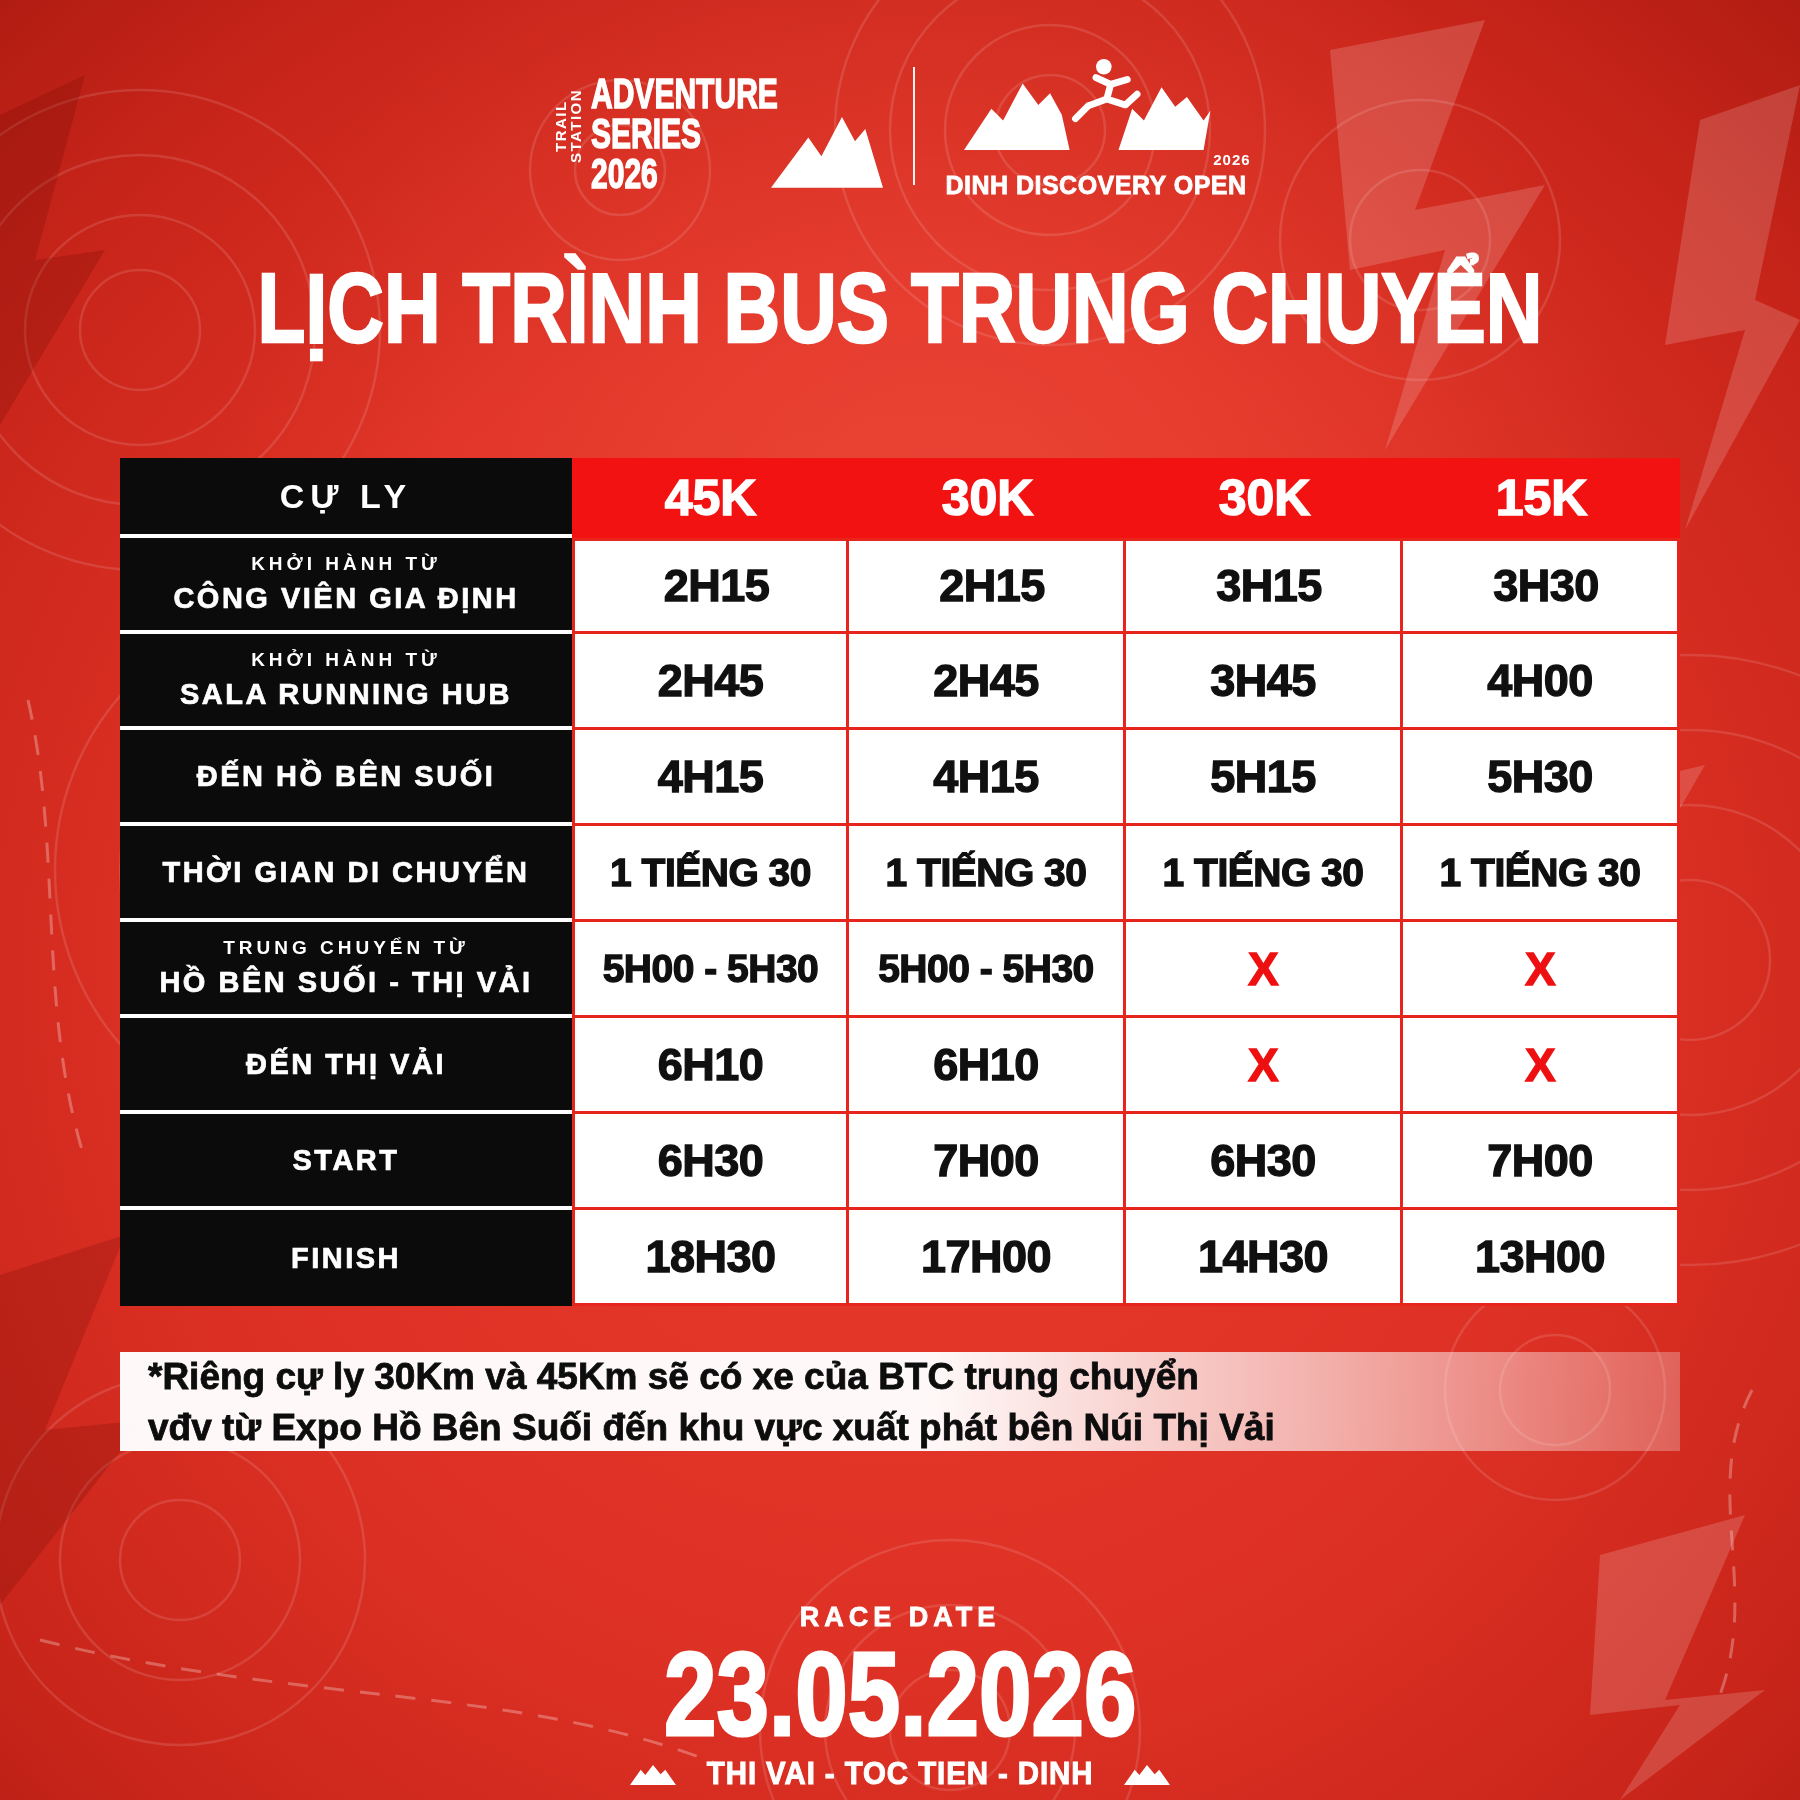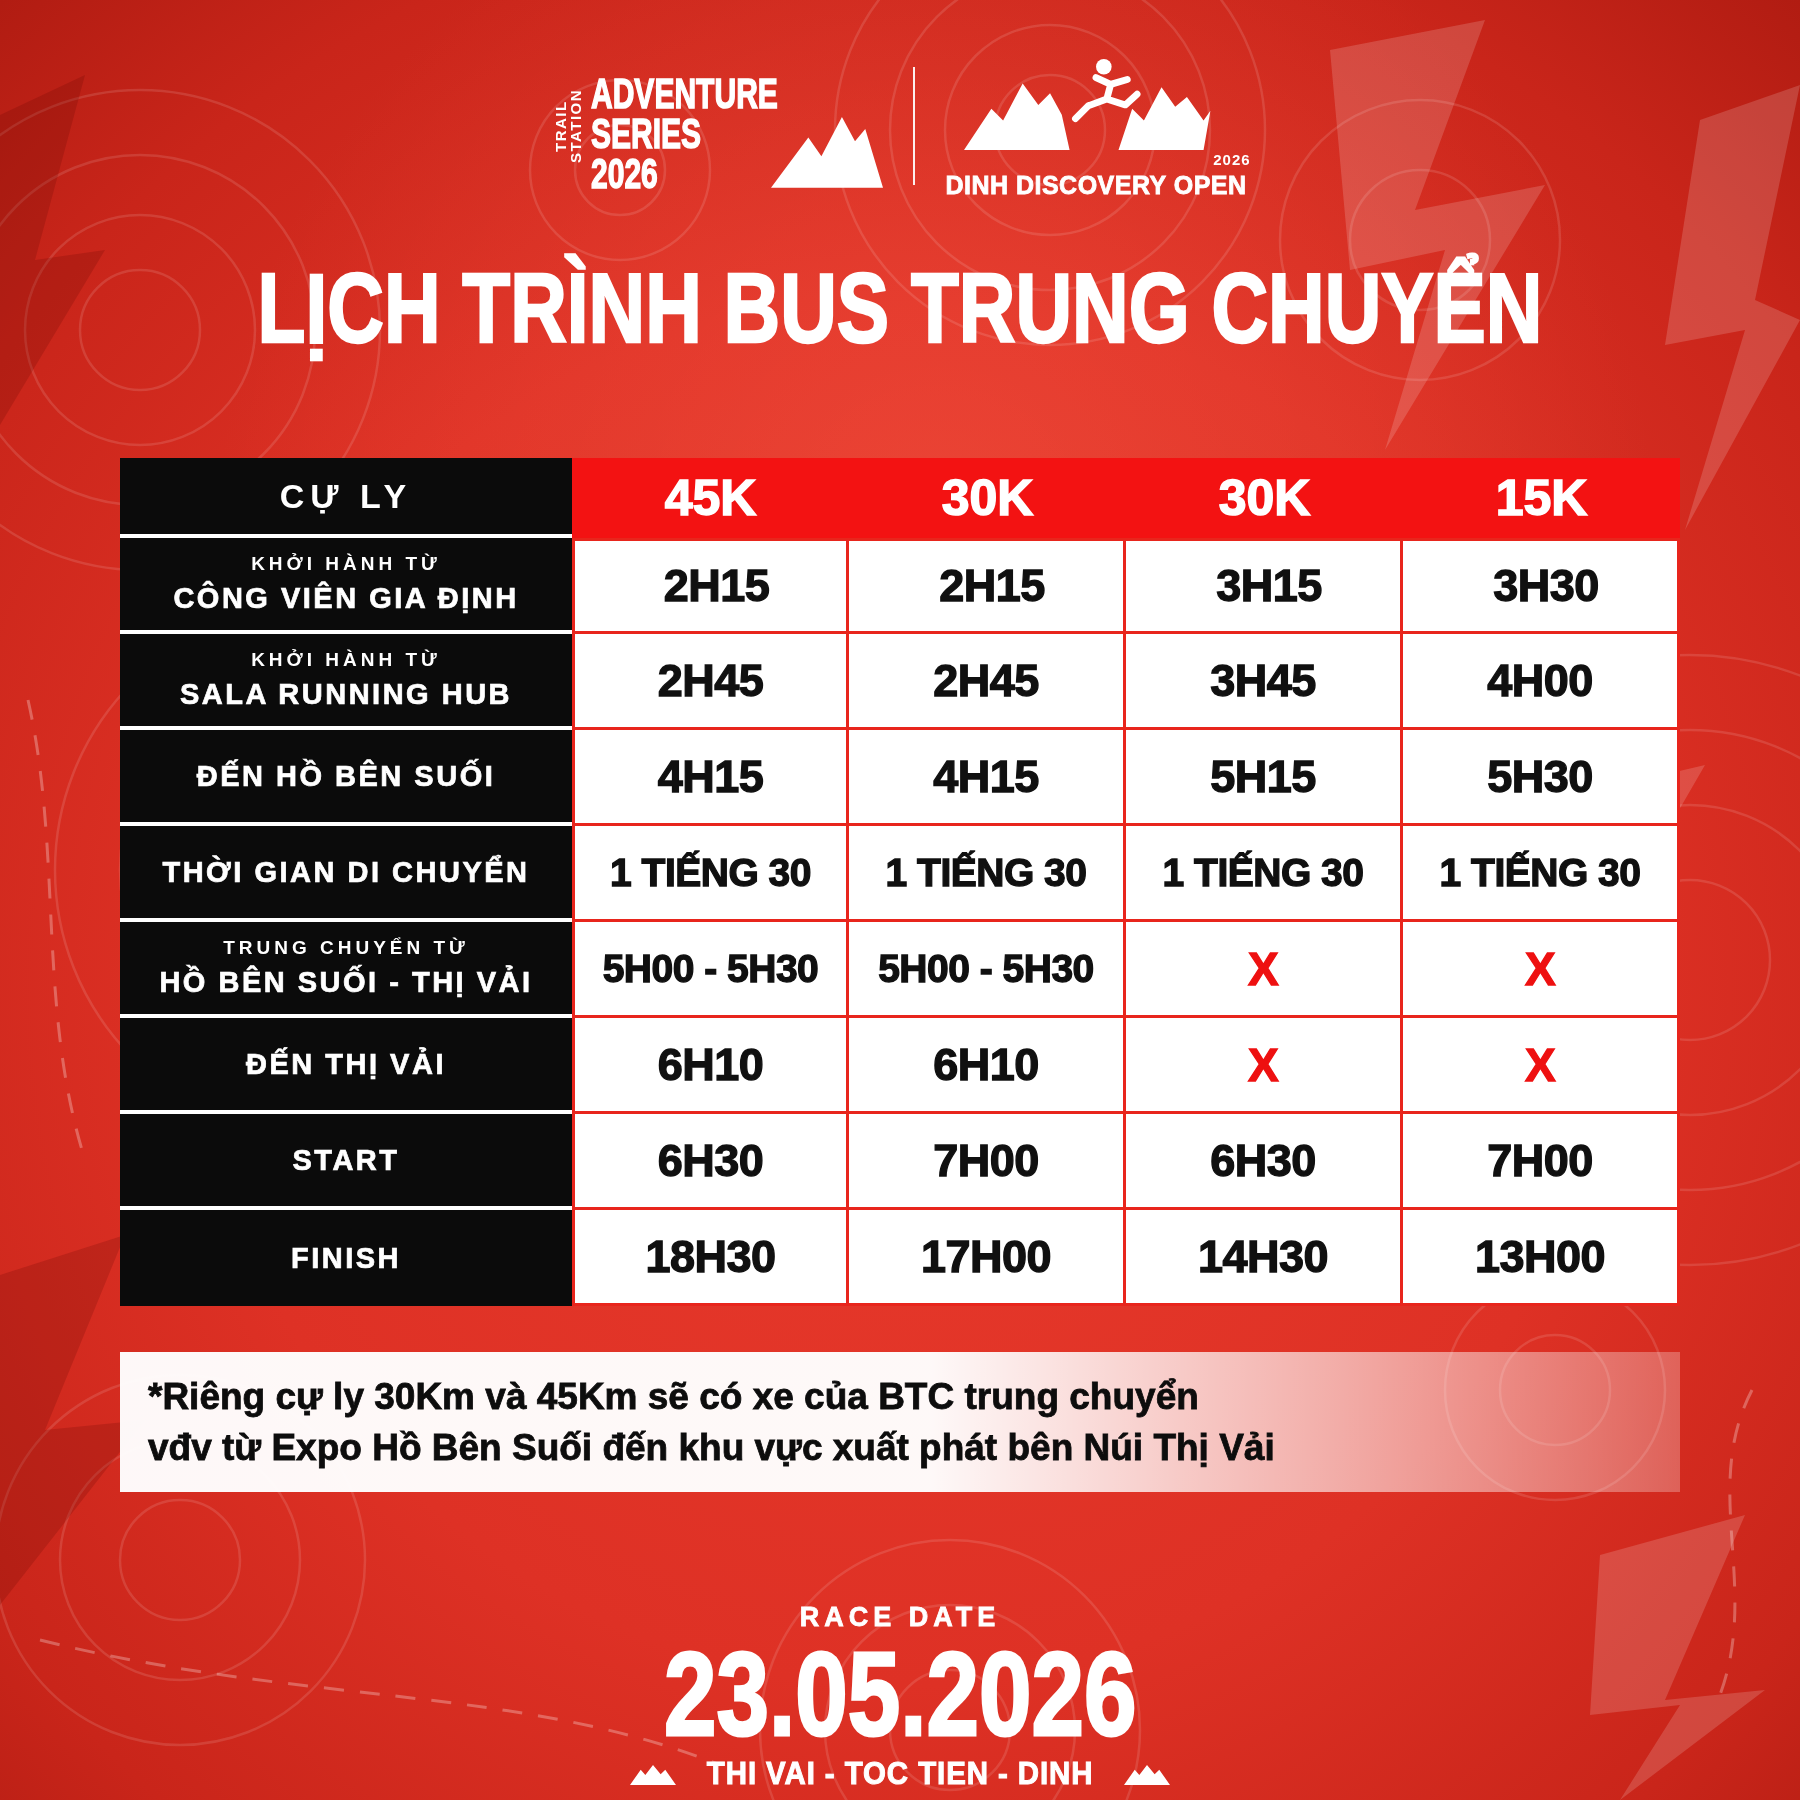--- a/index.html
+++ b/index.html
@@ -66,21 +66,21 @@
     letter-spacing:-.5px; -webkit-text-stroke:1.3px #101010; white-space:nowrap;
     border-right:3px solid #e8251c; border-bottom:3px solid #e8251c;
   }
   .val.col-first { border-left:3px solid #e8251c; }
   .val.row-first { border-top:3px solid #e8251c;padding-left:12px; }
   .val.long { font-size:39px; }
   .val.x { color:#ee1010; -webkit-text-stroke:1.3px #ee1010; font-size:46px; }
 
   
   .note {
-    position:absolute; left:120px; top:1352px; width:1560px; height:140px;
+    position:absolute; left:120px; top:1352px; width:1560px; height:99px;
     background:linear-gradient(90deg, rgba(255,255,255,.97) 0%, rgba(255,255,255,.97) 52%, rgba(255,255,255,.6) 78%, rgba(255,255,255,.26) 100%);
     display:flex; flex-direction:column; justify-content:center;
     padding-left:28px; box-sizing:border-box;
   }
   .note p { margin:0; font-size:37px; line-height:51px; font-weight:bold; color:#0d0d0d; -webkit-text-stroke:.8px #0d0d0d; }
 
   
   .footer {
     position:absolute; top:1602px; left:0; width:100%;
     display:flex; flex-direction:column; align-items:center; color:#fff;

